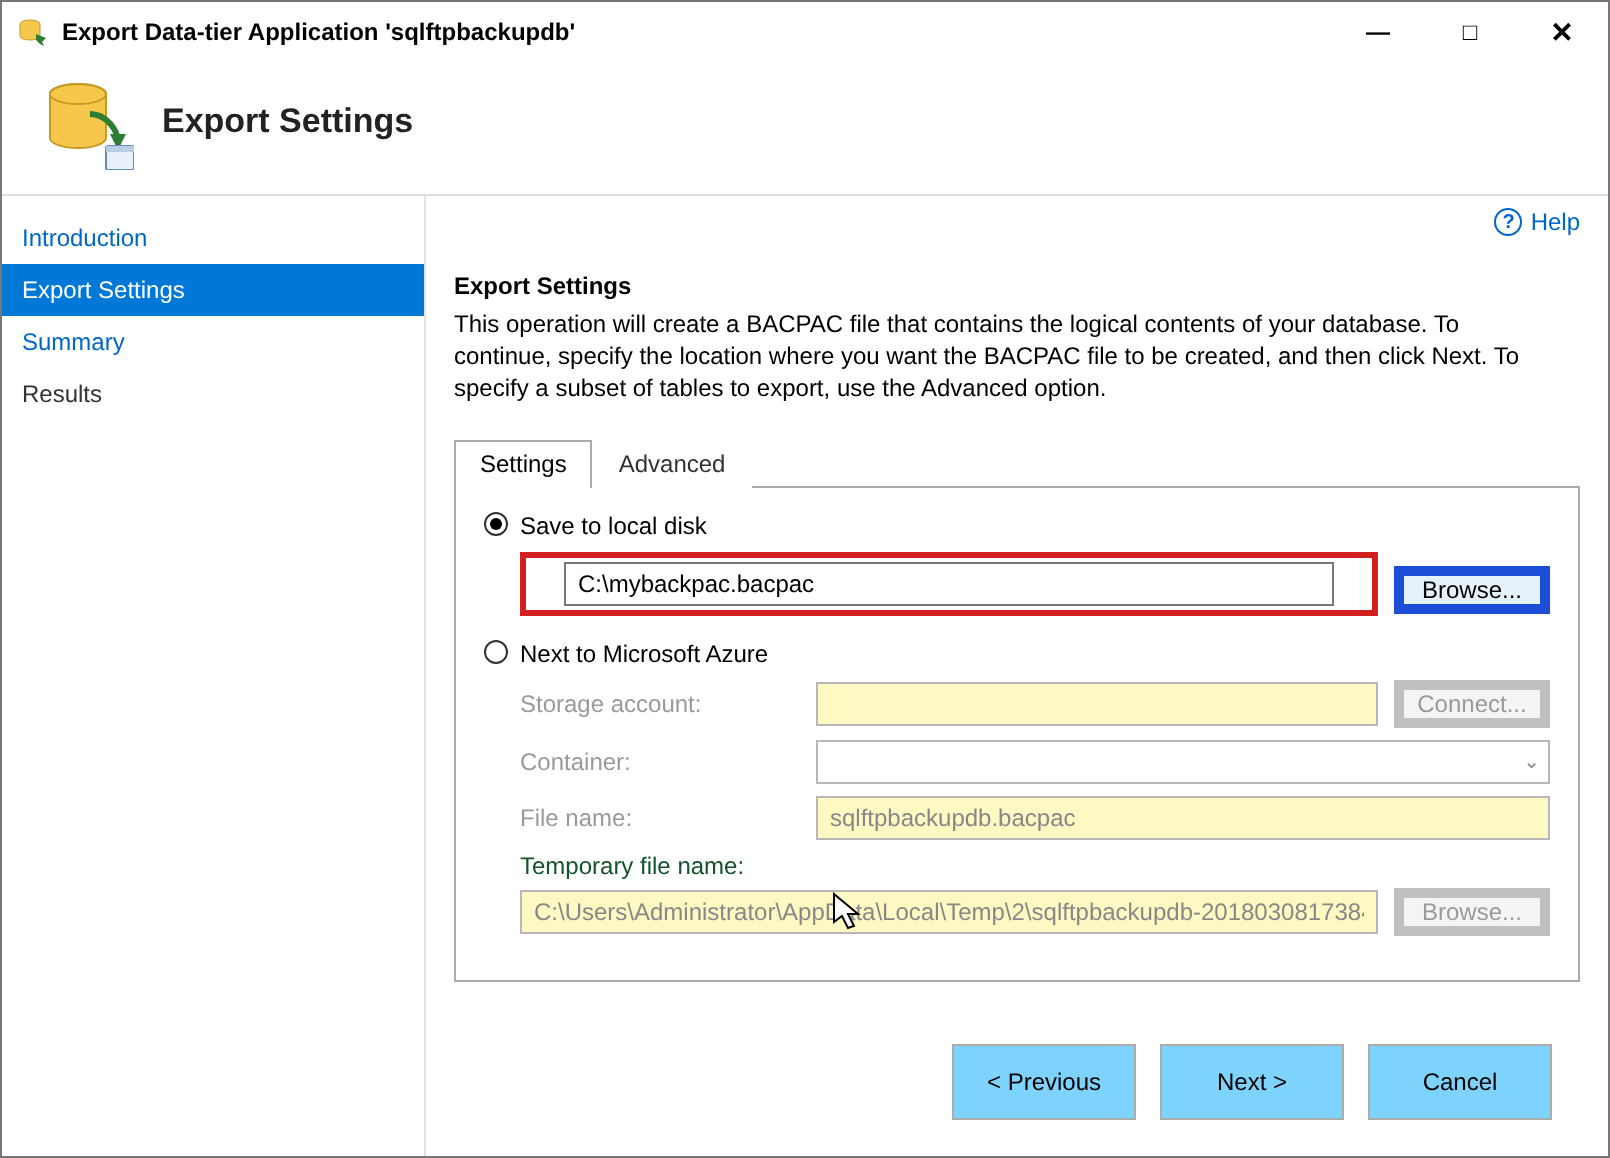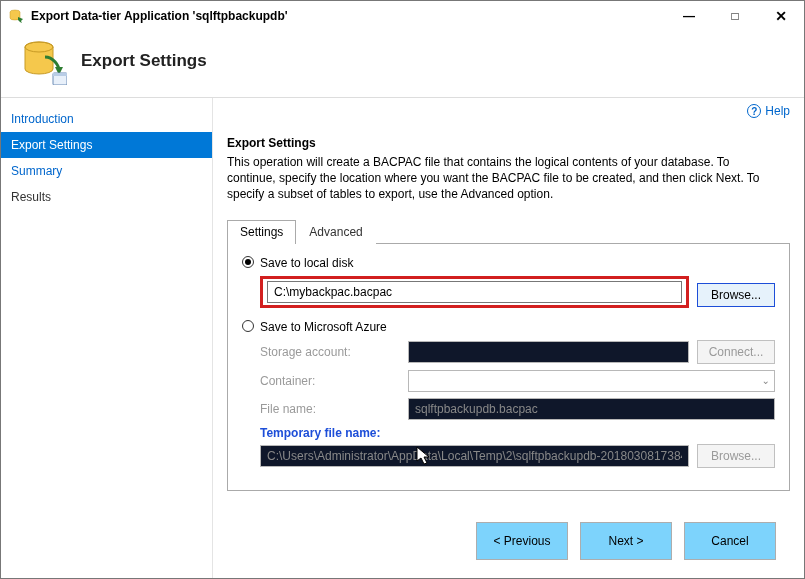--- a/index.html
+++ b/index.html
@@ -29,28 +29,28 @@
   .tab { padding: 4px 12px 5px; font-size: 12px; border: 1px solid transparent; border-bottom: none; position: relative; top: 1px; background: #fff; cursor: pointer; }
   .tab.active { border-color: #aaa; background: #fff; }
   .tab.inactive { color: #333; }
   .tab-content { border: 1px solid #aaa; border-top: none; padding: 12px 14px 16px; }
   .radio-row { display: flex; align-items: flex-start; gap: 6px; font-size: 12px; margin-bottom: 6px; }
   .radio { width: 12px; height: 12px; border-radius: 50%; border: 1px solid #333; display: inline-flex; align-items: center; justify-content: center; }
   .radio.on::after { content: ""; width: 6px; height: 6px; background: #000; border-radius: 50%; }
   .field-row { display: flex; align-items: center; gap: 8px; margin-bottom: 6px; }
   .field-row.indent { margin-left: 18px; }
   .textfield { flex: 1; min-width: 0; height: 22px; border: 1px solid #777; padding: 2px 6px; font-size: 12px; background: #fff; color: #000; }
-  .textfield.disabled { color: #888; background: #0f172a; border-color: #b8b8b8; }
-  .btn-small { width: 78px; height: 24px; border: 1px solid #1d4ed8; background: #e6f2fb; font-size: 12px; display: inline-flex; align-items: center; justify-content: center; cursor: pointer; }
+  .textfield.disabled { color: #888; background: #fef9c3; border-color: #b8b8b8; }
+  .btn-small { width: 78px; height: 24px; border: 5px solid #1d4ed8; background: #e6f2fb; font-size: 12px; display: inline-flex; align-items: center; justify-content: center; cursor: pointer; }
   .btn-small.disabled { color: #9a9a9a; border-color: #c0c0c0; background: #f4f4f4; cursor: default; }
-  .highlight-box { border: 3px solid #d21f1f; padding: 2px 4px; margin-bottom: 6px; display: flex; }
+  .highlight-box { border: 3px solid #d21f1f; padding: 2px 19px; margin-bottom: 6px; display: flex; }
   .grid-label { width: 140px; color: #9a9a9a; font-size: 12px; }
   .select-fake { flex: 1; height: 22px; border: 1px solid #b8b8b8; background: #fff; display: flex; align-items: center; justify-content: flex-end; padding-right: 4px; }
   .chev { color: #888; font-size: 10px; }
-  .temp-label { color: #1d4ed8; font-size: 12px; margin-left: 18px; margin-top: 6px; margin-bottom: 4px; font-weight: bold; }
+  .temp-label { color: #14532d; font-size: 12px; margin-left: 18px; margin-top: 6px; margin-bottom: 4px; }
   .footer { display: flex; justify-content: flex-end; gap: 12px; padding: 10px 14px; }
   .btn { width: 92px; height: 38px; border: 1px solid #adadad; background: #7dd3fc; font-size: 12px; display: inline-flex; align-items: center; justify-content: center; cursor: pointer; }
   .cursor { position: absolute; pointer-events: none; }
 </style>
 </head>
 <body>
 
 <div class="window">
 
   <div class="titlebar">
@@ -117,21 +117,21 @@
 
         <div class="field-row indent">
           <div class="highlight-box" style="flex:1">
             <input class="textfield" style="flex: 1 1 0%;" value="C:\mybackpac.bacpac">
           </div>
           <div class="btn-small">Browse...</div>
         </div>
 
         <div class="radio-row">
           <span class="radio"></span>
-          <span>Save to Microsoft Azure</span>
+          <span>Next to Microsoft Azure</span>
         </div>
 
         <div class="field-row indent">
           <span class="grid-label">Storage account:</span>
           <input class="textfield disabled" disabled="" style="">
           <div class="btn-small disabled">Connect...</div>
         </div>
 
         <div class="field-row indent">
           <span class="grid-label">Container:</span>

